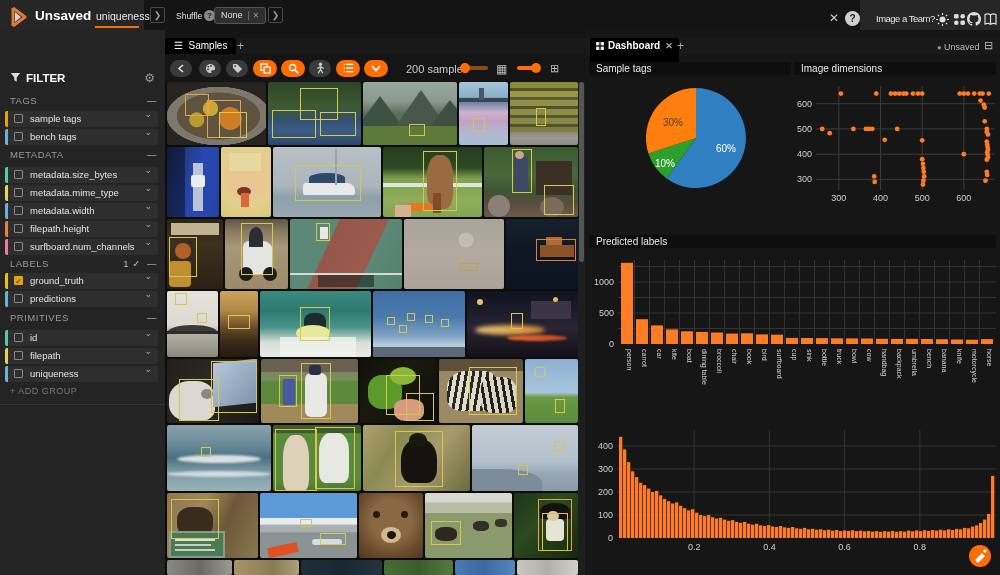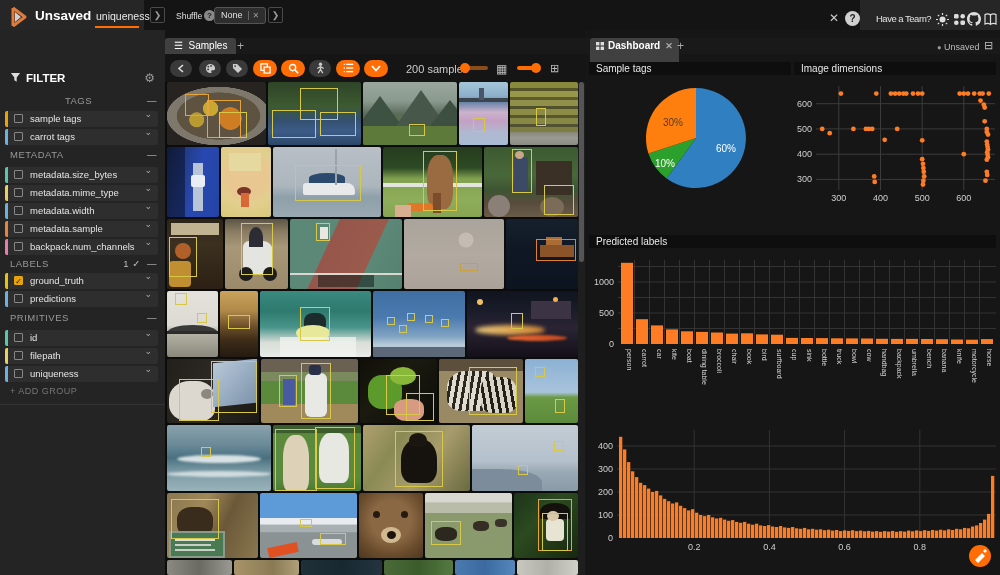--- a/index.html
+++ b/index.html
@@ -35,21 +35,21 @@
 .frow { position:absolute; left:5px; width:153px; height:16px; background:#2e2e2e; border-radius:2px; }
 .cbar { position:absolute; left:0; top:0; width:3px; height:16px; border-radius:2px 0 0 2px; }
 .cb { position:absolute; left:9px; top:3px; width:9px; height:9px; border:1px solid #888; border-radius:1px;
   font-size:8px; line-height:9px; text-align:center; }
 .flab { position:absolute; left:25px; top:0; color:#e4e4e4; font-size:9.5px; line-height:16px; }
 .chev { position:absolute; right:6px; top:-2px; color:#aaa; font-size:9px; }
 
 
 #mid { position:absolute; left:165px; top:30px; width:420px; height:545px; background:#141414; }
 #midtabs { position:absolute; left:0; top:8px; width:420px; height:16px; background:#191919; }
-.tab { position:absolute; height:26px; background:#404040; color:#fff; font-size:10px; line-height:16px;
+.tab { position:absolute; height:26px; background:#000000; color:#fff; font-size:10px; line-height:16px;
   border-radius:3px 3px 0 0; padding:0 9px; }
 #toolbar { position:absolute; left:0; top:24px; width:420px; height:28px; background:#151515; }
 .pill { position:absolute; top:6px; height:17px; border-radius:9px; text-align:center; color:#ddd; font-size:10px; line-height:17px; }
 .pill.gray { background:#3a3a3a; }
 .pill.orange { background:#ff6d04; color:#fff; }
 #gridarea { position:absolute; left:0; top:52px; width:420px; height:493px; background:#0c0c0c; }
 .tile { position:absolute; overflow:hidden; border-radius:2px; }
 #scroll { position:absolute; left:413px; top:52px; width:7px; height:493px; background:#1e1e1e; }
 #scroll .thumb { position:absolute; left:1px; top:0px; width:5px; height:180px; background:#555; border-radius:3px; }
 
@@ -72,21 +72,21 @@
     <div class="brand">Unsaved</div>
     <div class="qs">uniqueness</div>
     <div class="qsline"></div>
     <div class="navbox" style="left:150px;">❯</div>
     <div style="position:absolute;left:176px;top:11px;color:#e0e0e0;font-size:8.5px;">Shuffle</div>
     <div style="position:absolute;left:204px;top:10px;width:11px;height:11px;background:#888;color:#1a1a1a;border-radius:50%;font-size:8px;font-weight:bold;text-align:center;line-height:11px;">?</div>
     <div class="chip" style="left:214px;">None<span style="color:#999;margin:0 0 0 5px;border-left:1px solid #666;padding-left:4px;font-size:8px;">✕</span></div>
     <div class="navbox" style="left:268px;">❯</div>
     <div class="x">✕</div>
     <div class="q">?</div>
-    <div class="team">Have a Team?</div>
+    <div class="team">Image a Team?</div>
     <svg style="position:absolute;left:936px;top:13px;" width="13" height="13" viewBox="0 0 13 13">
         <circle cx="6.5" cy="6.5" r="3" fill="#ddd"></circle>
         <g stroke="#ddd" stroke-width="1.2">
           <line x1="6.5" y1="0" x2="6.5" y2="2"></line>
           <line x1="6.5" y1="11" x2="6.5" y2="13"></line>
           <line x1="0" y1="6.5" x2="2" y2="6.5"></line>
           <line x1="11" y1="6.5" x2="13" y2="6.5"></line>
           <line x1="1.8" y1="1.8" x2="3.2" y2="3.2"></line>
           <line x1="9.8" y1="9.8" x2="11.2" y2="11.2"></line>
           <line x1="9.8" y1="3.2" x2="11.2" y2="1.8"></line>
@@ -110,31 +110,31 @@
           <line x1="6.5" y1="2" x2="6.5" y2="11.4"></line>
         </g>
       </svg>
   </div>
 
   <div id="side">
     <div id="filterrow"><svg width="11" height="11" viewBox="0 0 12 12" style="vertical-align:-1px;margin-right:5px;">
           <path d="M1 1 H11 L7.3 6 V10.5 L4.7 9 V6 Z" fill="#ddd"></path>
         </svg>FILTER</div>
     <div id="gear">⚙</div>
-    <div class="shead" style="top:65px;text-align:center;">TAGS<span class="minus">—</span></div>
+    <div class="shead" style="top:65px;">TAGS<span class="minus">—</span></div>
       <div class="frow" style="top:81px;">
         <span class="cbar" style="background:#e8a309;"></span>
         <span class="cb"></span>
         <span class="flab">sample tags</span>
         <span class="chev">⌄</span>
       </div>
       <div class="frow" style="top:99px;">
         <span class="cbar" style="background:#6bb3dd;"></span>
         <span class="cb"></span>
-        <span class="flab">carrot tags</span>
+        <span class="flab">bench tags</span>
         <span class="chev">⌄</span>
       </div>
       <div class="shead" style="top:119px;">METADATA<span class="minus">—</span></div>
       <div class="frow" style="top:137px;">
         <span class="cbar" style="background:#56c8ad;"></span>
         <span class="cb"></span>
         <span class="flab">metadata.size_bytes</span>
         <span class="chev">⌄</span>
       </div>
       <div class="frow" style="top:155px;">
@@ -145,27 +145,27 @@
       </div>
       <div class="frow" style="top:173px;">
         <span class="cbar" style="background:#6bb3dd;"></span>
         <span class="cb"></span>
         <span class="flab">metadata.width</span>
         <span class="chev">⌄</span>
       </div>
       <div class="frow" style="top:191px;">
         <span class="cbar" style="background:#e8833d;"></span>
         <span class="cb"></span>
-        <span class="flab">metadata.sample</span>
+        <span class="flab">filepath.height</span>
         <span class="chev">⌄</span>
       </div>
       <div class="frow" style="top:209px;">
         <span class="cbar" style="background:#e87bb0;"></span>
         <span class="cb"></span>
-        <span class="flab">backpack.num_channels</span>
+        <span class="flab">surfboard.num_channels</span>
         <span class="chev">⌄</span>
       </div>
       <div class="shead" style="top:228px;">LABELS<span style="float:right;color:#bbb;">1 ✓&nbsp;&nbsp;—</span></div>
       <div class="frow" style="top:243px;">
         <span class="cbar" style="background:#e8c309;"></span>
         <span class="cb" style="background:#e8a309;border-color:#e8a309;color:#1a1a1a;">✓</span>
         <span class="flab">ground_truth</span>
         <span class="chev">⌄</span>
       </div>
       <div class="frow" style="top:261px;">

